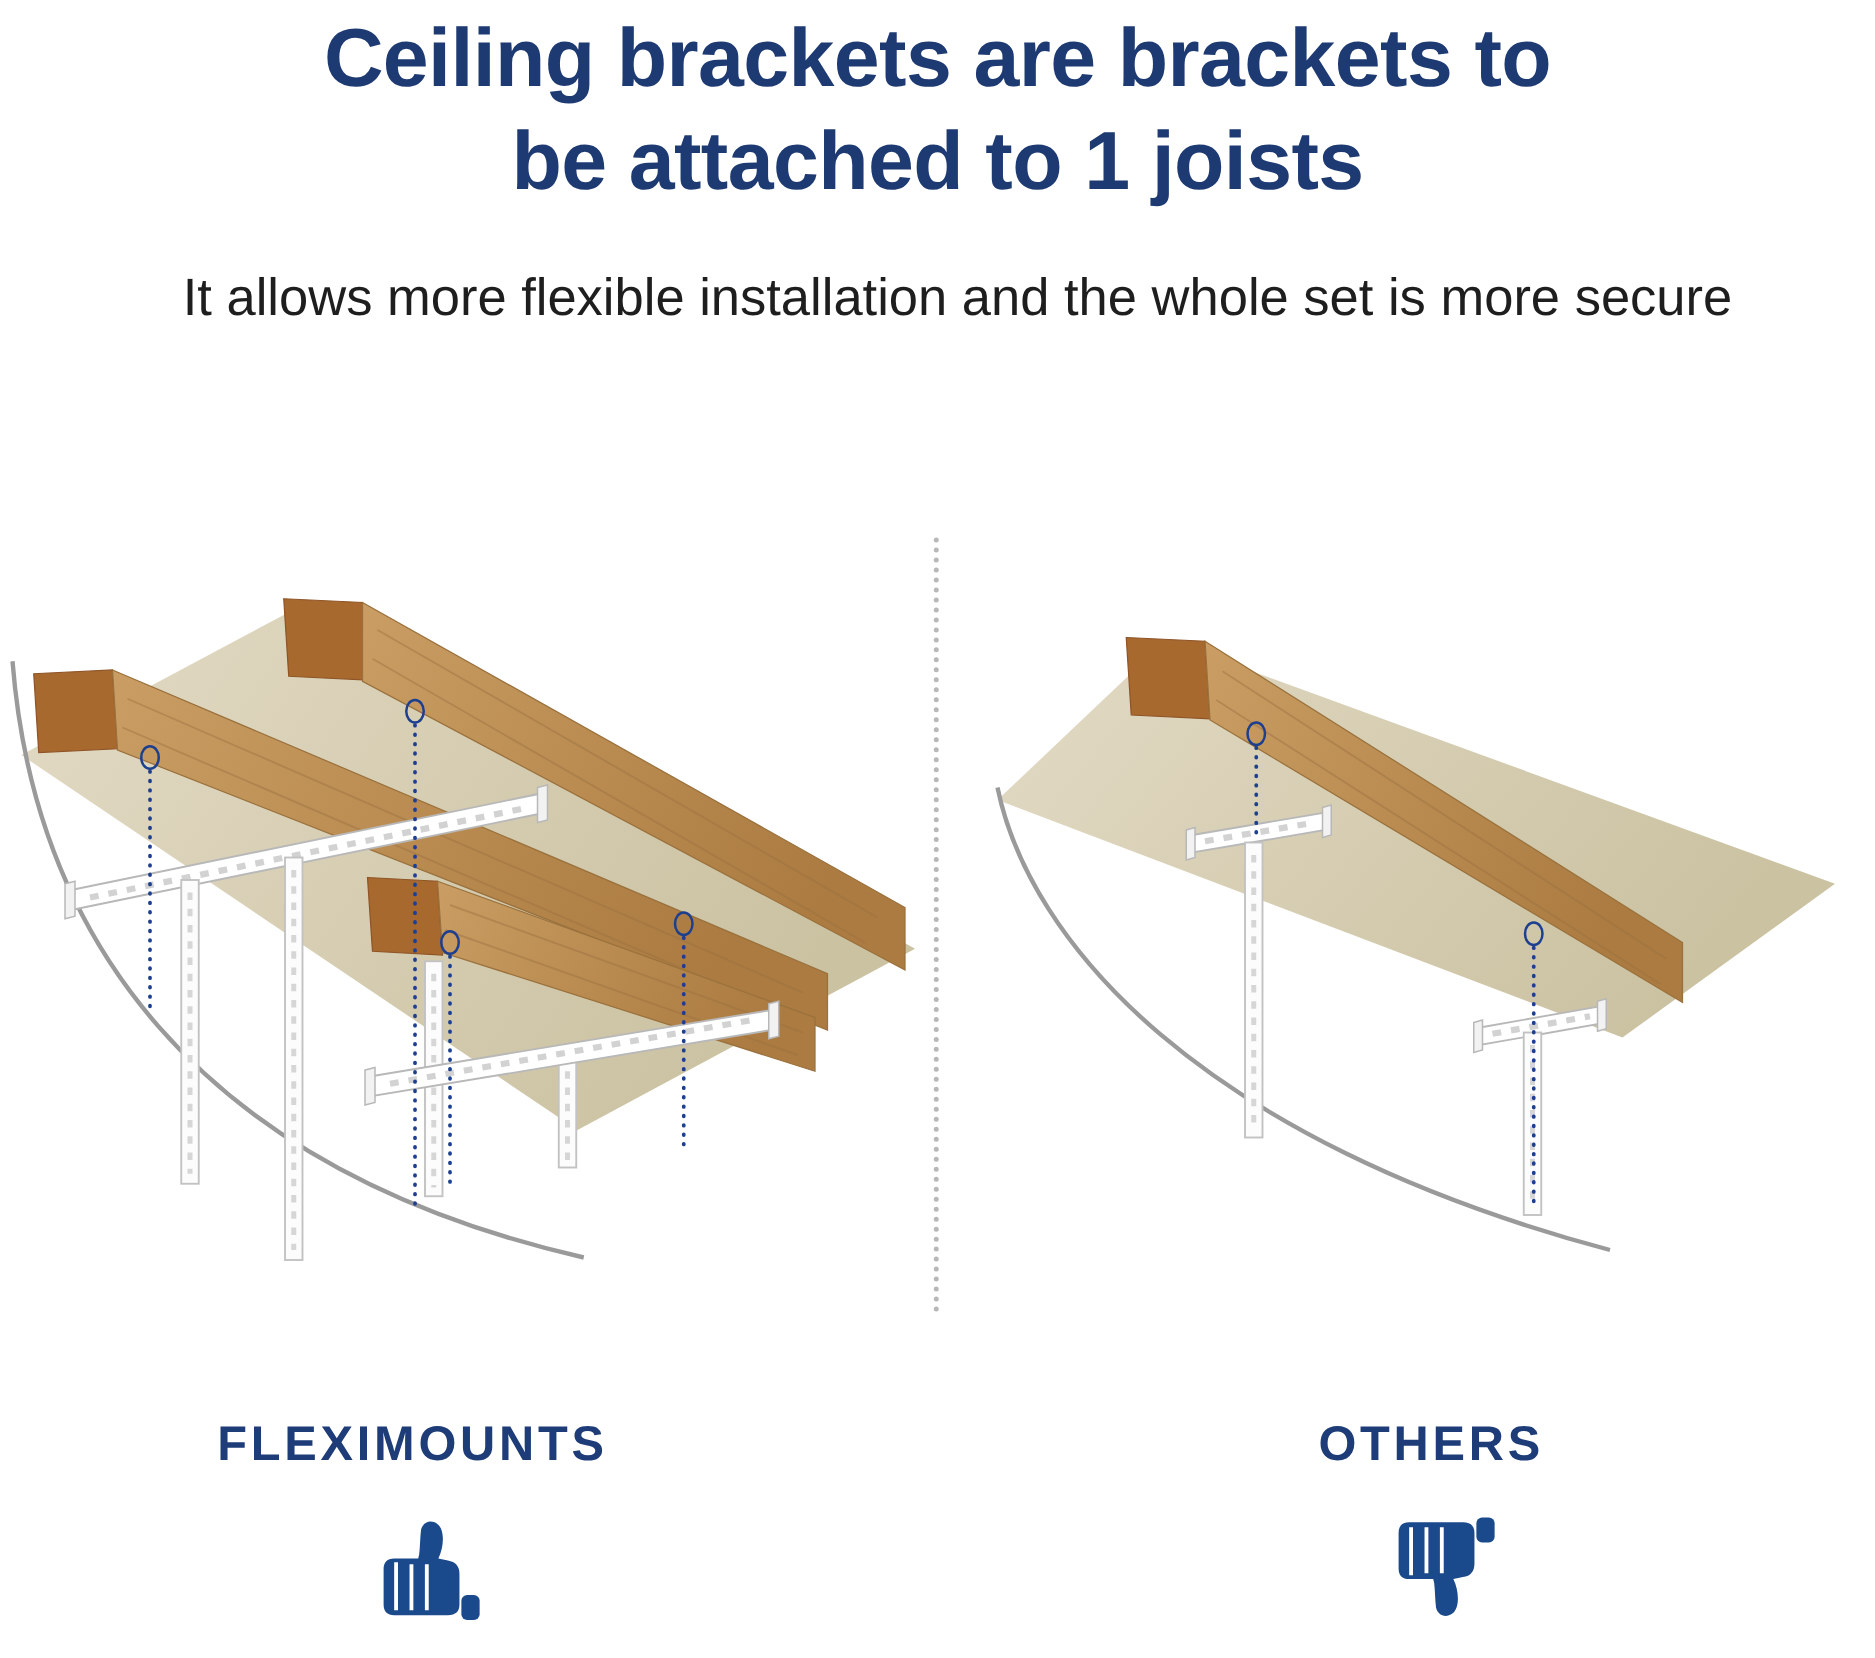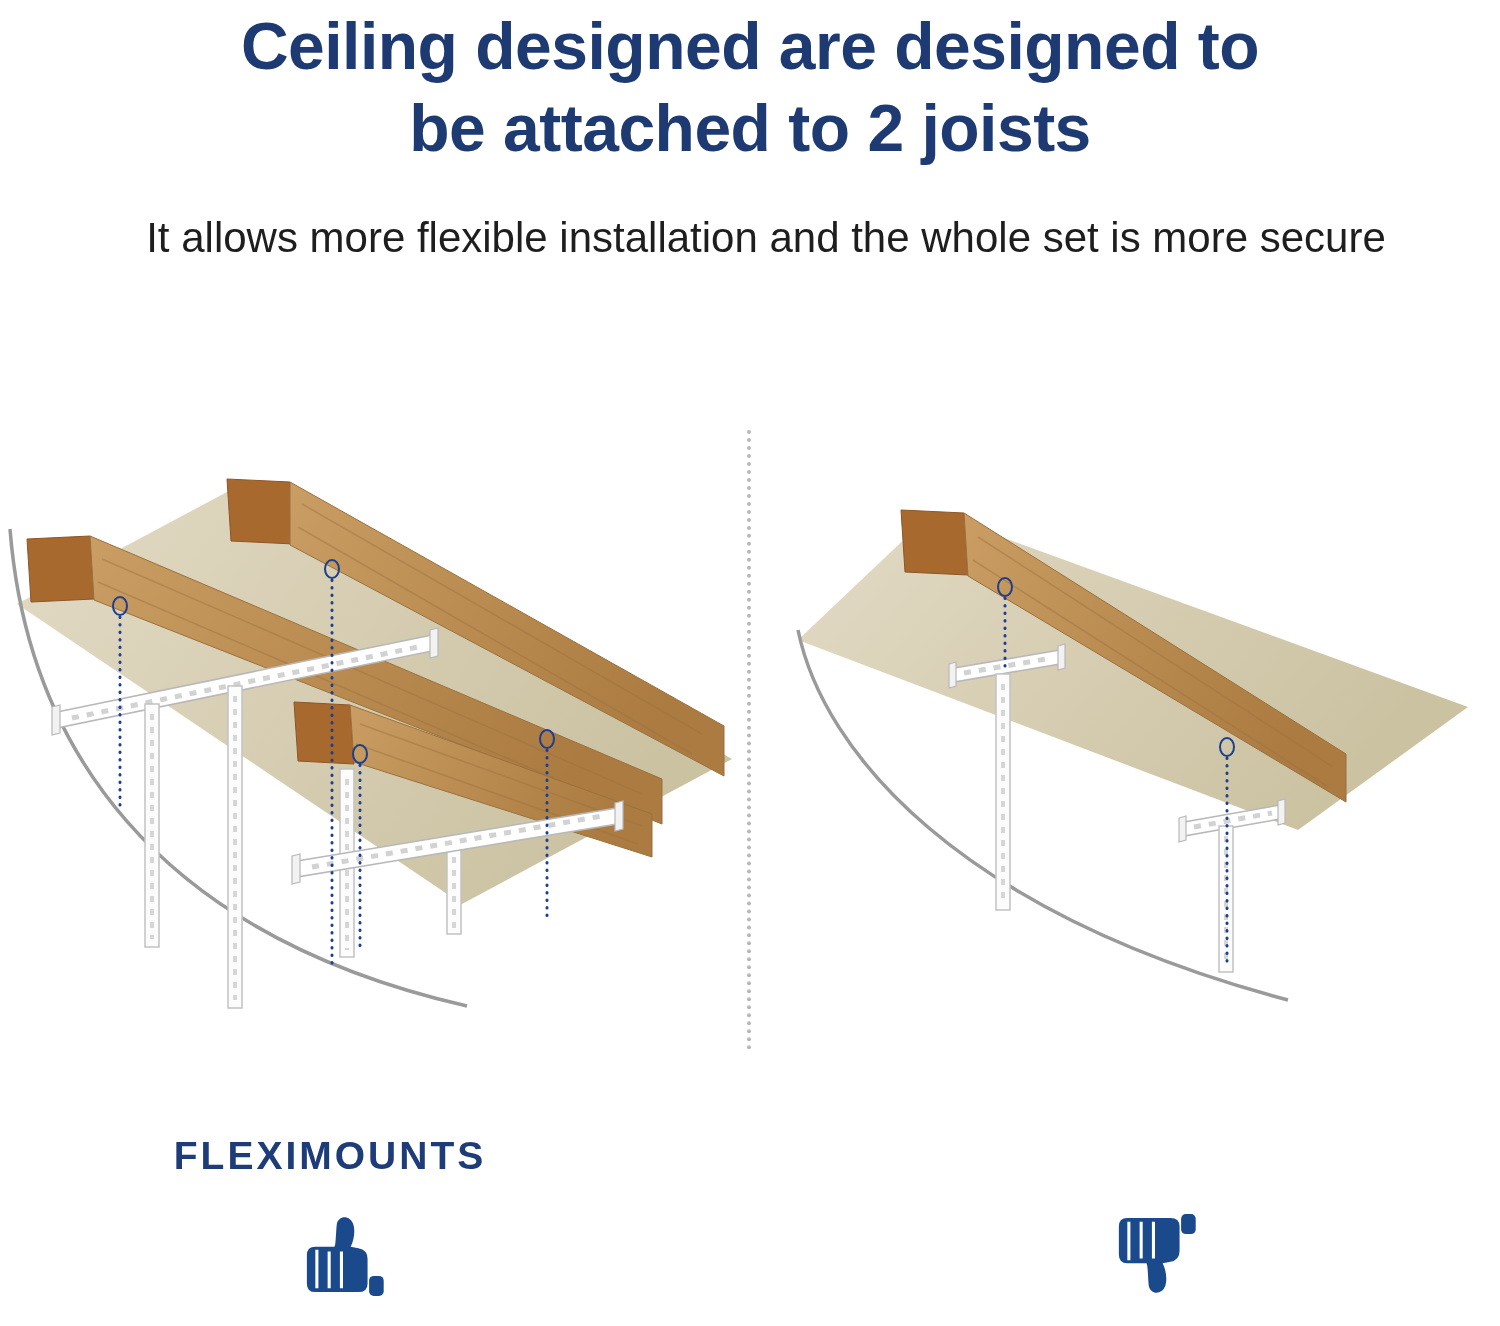--- a/index.html
+++ b/index.html
@@ -45,22 +45,22 @@
         <stop offset="1" stop-color="#cbc2a2"></stop>
       </linearGradient>
       <linearGradient id="woodGrad" x1="0" y1="0" x2="1" y2="0.3">
         <stop offset="0" stop-color="#c99d63"></stop>
         <stop offset="1" stop-color="#ab7b41"></stop>
       </linearGradient>
     </defs>
   </svg>
 
   <h1 class="title">
-    <span class="tline">Ceiling designed are designed to</span>
-    <span class="tline">be attached to 2 joists</span>
+    <span class="tline">Ceiling brackets are brackets to</span>
+    <span class="tline">be attached to 1 joists</span>
   </h1>
 
   <p class="subtitle">It allows more flexible installation and the whole set is more secure</p>
 
   <svg class="scene scene-left" viewBox="0 0 740 640">
 
     <polygon points="240,60 730,335 460,480 15,180" fill="url(#panelGrad)"></polygon>
 
     <g>
       <polygon points="225,55 288,58 292,120 229,117" fill="#a8692f" stroke="#8f5526" stroke-width="1"></polygon>
@@ -172,20 +172,21 @@
       <ellipse cx="237" cy="135" rx="7" ry="9" stroke-width="2"></ellipse>
       <path d="M237,146 V216" stroke-width="3" stroke-linecap="round" stroke-dasharray="0.5 7"></path>
     </g>
     <g stroke="#1d3f8f" fill="none">
       <ellipse cx="459" cy="295" rx="7" ry="9" stroke-width="2"></ellipse>
       <path d="M459,306 V512" stroke-width="3" stroke-linecap="round" stroke-dasharray="0.5 7"></path>
     </g>
   </svg>
 
   <div class="brand-label label-left">FLEXIMOUNTS</div>
+  <div class="brand-label label-right">OTHERS</div>
 
   <svg class="verdict icon-left" viewBox="0 0 138 112">
     <g fill="#1b4a8c">
       <g transform="translate(130,0) scale(-1,1)">
         <path d="M 16,60 Q 16,48 28,46 L 38,44 C 32,32 31,14 39,8 C 46,3 54,6 56,14 C 57,22 57,32 58,40 L 59,44 L 84,44 Q 95,44 95,55 L 95,92 Q 95,103 84,103 L 28,103 Q 16,103 16,92 Z"></path>
         <path d="M50,50 V98 M66,50 V98 M82,48 V98" stroke="#ffffff" stroke-width="4" fill="none"></path>
       </g>
       <rect x="116" y="82" width="19" height="26" rx="6"></rect>
     </g>
   </svg>

